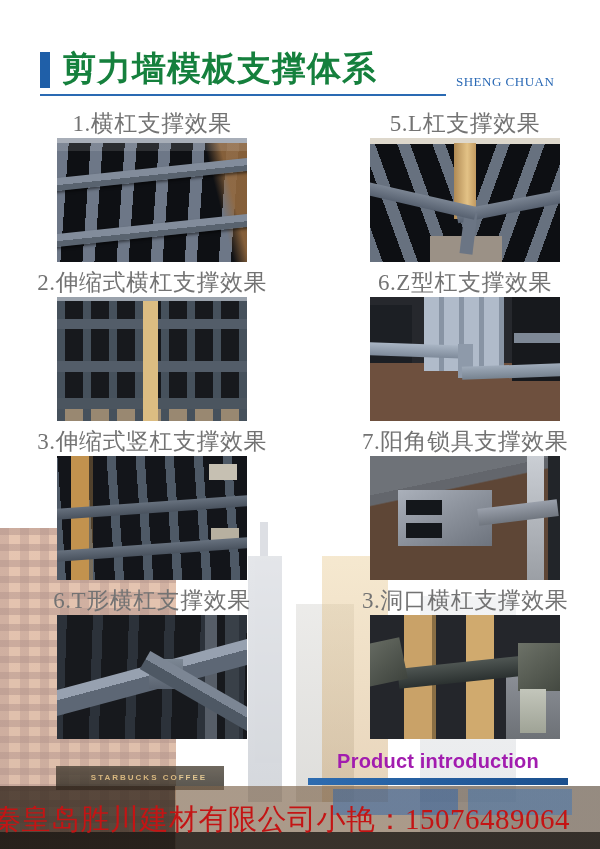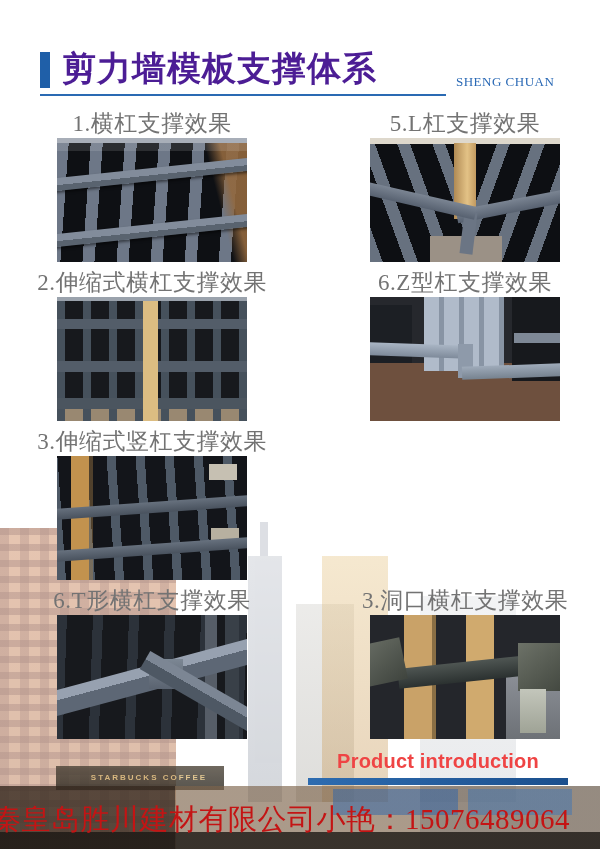--- a/index.html
+++ b/index.html
@@ -28,21 +28,21 @@
       linear-gradient(180deg, rgba(0,0,0,0) 0 46px, rgba(28,24,20,.8) 46px),
       linear-gradient(90deg, rgba(0,0,0,0) 0 333px, rgba(45,100,170,.5) 333px 458px, rgba(0,0,0,0) 458px 468px, rgba(55,115,185,.45) 468px 572px, rgba(0,0,0,0) 572px),
       linear-gradient(90deg, rgba(55,42,32,.8) 0 175px, rgba(125,100,75,.65) 175px 420px, rgba(105,90,75,.7) 420px);
     background-size:100% 100%, 100% 26px, 100% 100%;
     background-position:0 0, 0 3px, 0 0;
     background-repeat:no-repeat;}
 
   
   .hdr{position:absolute;left:0;top:0;width:600px;z-index:2;}
   .accent-bar{position:absolute;left:40px;top:52px;width:10px;height:36px;background:#1f5fa8;}
-  .title{position:absolute;left:62px;top:46px;margin:0;font-size:34px;font-weight:bold;color:#4c1d95;
+  .title{position:absolute;left:62px;top:46px;margin:0;font-size:34px;font-weight:bold;color:#15803d;
          letter-spacing:1px;white-space:nowrap;}
   .brand{position:absolute;left:456px;top:74px;font-size:13px;font-weight:normal;color:#2a69b5;
          letter-spacing:.5px;white-space:nowrap;}
   .rule{position:absolute;left:40px;top:94px;width:406px;height:2px;background:#2a6ab3;}
 
   
   .grid{position:absolute;left:0;top:110px;width:600px;z-index:1;}
   .row{display:flex;height:159px;}
   .cell{width:300px;}
   .wrap{width:190px;}
@@ -145,21 +145,21 @@
   .ph8::before{content:"";position:absolute;left:28px;top:46px;width:150px;height:20px;
     background:linear-gradient(#4f5653,#2b3130);transform:rotate(-6deg);}
   .ph8::after{content:"";position:absolute;left:-6px;top:26px;width:40px;height:42px;
     background:linear-gradient(150deg,#686d64,#3f443e);transform:rotate(-12deg);}
   .ph8 .rbrk{right:-4px;top:28px;width:46px;height:48px;background:linear-gradient(140deg,#6d7268,#42473f);}
   .ph8 .rlow{right:14px;top:74px;width:26px;height:44px;background:linear-gradient(#c3c6bb,#9fa396);}
 
   
   .footer-sec{position:absolute;left:308px;top:750px;width:260px;z-index:2;}
   .fs-label{font-family:"Liberation Sans","DejaVu Sans",sans-serif;font-weight:bold;
-            font-size:20px;color:#ef4444;text-align:center;letter-spacing:.2px;}
+            font-size:20px;color:#a21caf;text-align:center;letter-spacing:.2px;}
   .fs-bar{margin-top:5px;height:7px;background:linear-gradient(90deg,#2e6cb0,#1b4f8d);}
   .contact{position:absolute;left:-8px;top:803px;z-index:3;font-size:29px;line-height:32px;
            color:#c41414;white-space:nowrap;letter-spacing:.5px;}
 </style>
 </head>
 <body>
 
 <div class="page">
 
   <div class="wm">
@@ -218,20 +218,28 @@
 
     <div class="row">
       <div class="cell cl">
         <div class="wrap">
           <div class="caption">3.伸缩式竖杠支撑效果</div>
           <div class="ph ph3">
             <div class="d clamp"></div>
           </div>
         </div>
       </div>
+      <div class="cell cr">
+        <div class="wrap">
+          <div class="caption">7.阳角锁具支撑效果</div>
+          <div class="ph ph7">
+            <div class="d arm"></div>
+          </div>
+        </div>
+      </div>
     </div>
 
     <div class="row">
       <div class="cell cl">
         <div class="wrap">
           <div class="caption">6.T形横杠支撑效果</div>
           <div class="ph ph4">
             <div class="d joint"></div>
           </div>
         </div>

